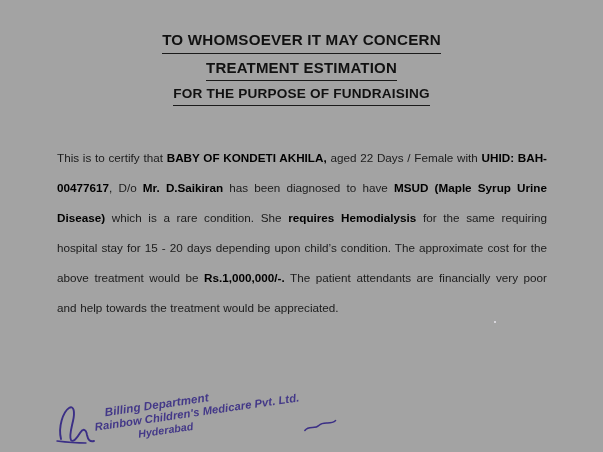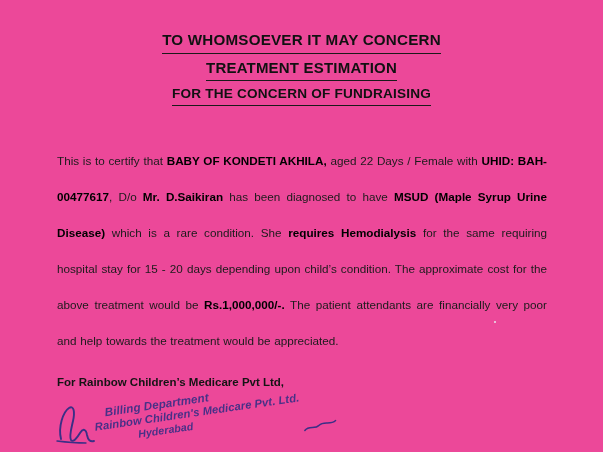--- a/index.html
+++ b/index.html
@@ -13,21 +13,21 @@
     background: #ffffff;
     font-family: "Liberation Sans", sans-serif;
     color: #111111;
     overflow: hidden;
   }
 
   .page {
     position: relative;
     width: 603px;
     height: 452px;
-    background: #ec4899;
+    background: #a3a3a3;
     box-sizing: border-box;
     overflow: hidden;
   }
 
   
   .heading-block {
     position: absolute;
     top: 28px;
     left: 0;
     right: 0;
@@ -52,21 +52,21 @@
 
   
   .body-block {
     position: absolute;
     top: 143px;
     left: 57px;
     width: 490px;
   }
   .body-text {
     font-size: 11.7px;
-    line-height: 36px;
+    line-height: 30px;
     text-align: justify;
     text-justify: inter-word;
     color: #1b1b1b;
     margin: 0;
     word-spacing: 0.4px;
   }
   .body-text b { font-weight: bold; color: #000; }
 
   
   .sign-block {
@@ -140,32 +140,29 @@
   }
 </style>
 </head>
 <body>
 
 <div class="page">
 
   <div class="heading-block">
     <div class="heading-line heading-1"><span class="ul">TO WHOMSOEVER IT MAY CONCERN</span></div>
     <div class="heading-line heading-2"><span class="ul">TREATMENT ESTIMATION</span></div>
-    <div class="heading-line heading-3"><span class="ul">FOR THE CONCERN OF FUNDRAISING</span></div>
+    <div class="heading-line heading-3"><span class="ul">FOR THE PURPOSE OF FUNDRAISING</span></div>
   </div>
 
   <div class="body-block">
     <p class="body-text"><span>This is to certify that </span><b>BABY OF KONDETI AKHILA,</b><span> aged 22 Days / Female with </span><b>UHID: BAH-00477617</b><span>, D/o </span><b>Mr. D.Saikiran</b><span> has been diagnosed to have </span><b>MSUD (Maple Syrup Urine Disease)</b><span> which is a rare condition. She </span><b>requires Hemodialysis</b><span> for the same requiring hospital stay for 15 - 20 days depending upon child’s condition. The approximate cost for the above treatment would be </span><b>Rs.1,000,000/-.</b><span> The patient attendants are financially very poor and help towards the treatment would be appreciated.</span></p>
   </div>
 
   <div class="scan-speck"></div>
 
-  <div class="sign-block">
-    <p class="sign-for">For Rainbow Children’s Medicare Pvt Ltd,</p>
-  </div>
 
   <div class="signature-mark">
     <svg width="62" height="42" viewBox="0 0 62 42" fill="none">
       <path d="M6 36 C3 24, 8 9, 14 5 C19 2, 20 9, 18 18 C16 27, 14 33, 16 37 C18 40, 22 35, 25 30 C28 25, 31 26, 32 32 C33 37, 35 39, 39 38" stroke="#3b2f86" stroke-width="1.9" stroke-linecap="round" fill="none"></path>
       <path d="M2 38 C10 39, 20 40, 31 40" stroke="#3b2f86" stroke-width="1.4" stroke-linecap="round" fill="none"></path>
     </svg>
   </div>
 
   <div class="stamp">
     <div class="stamp-line stamp-line-1">Billing Department</div>

